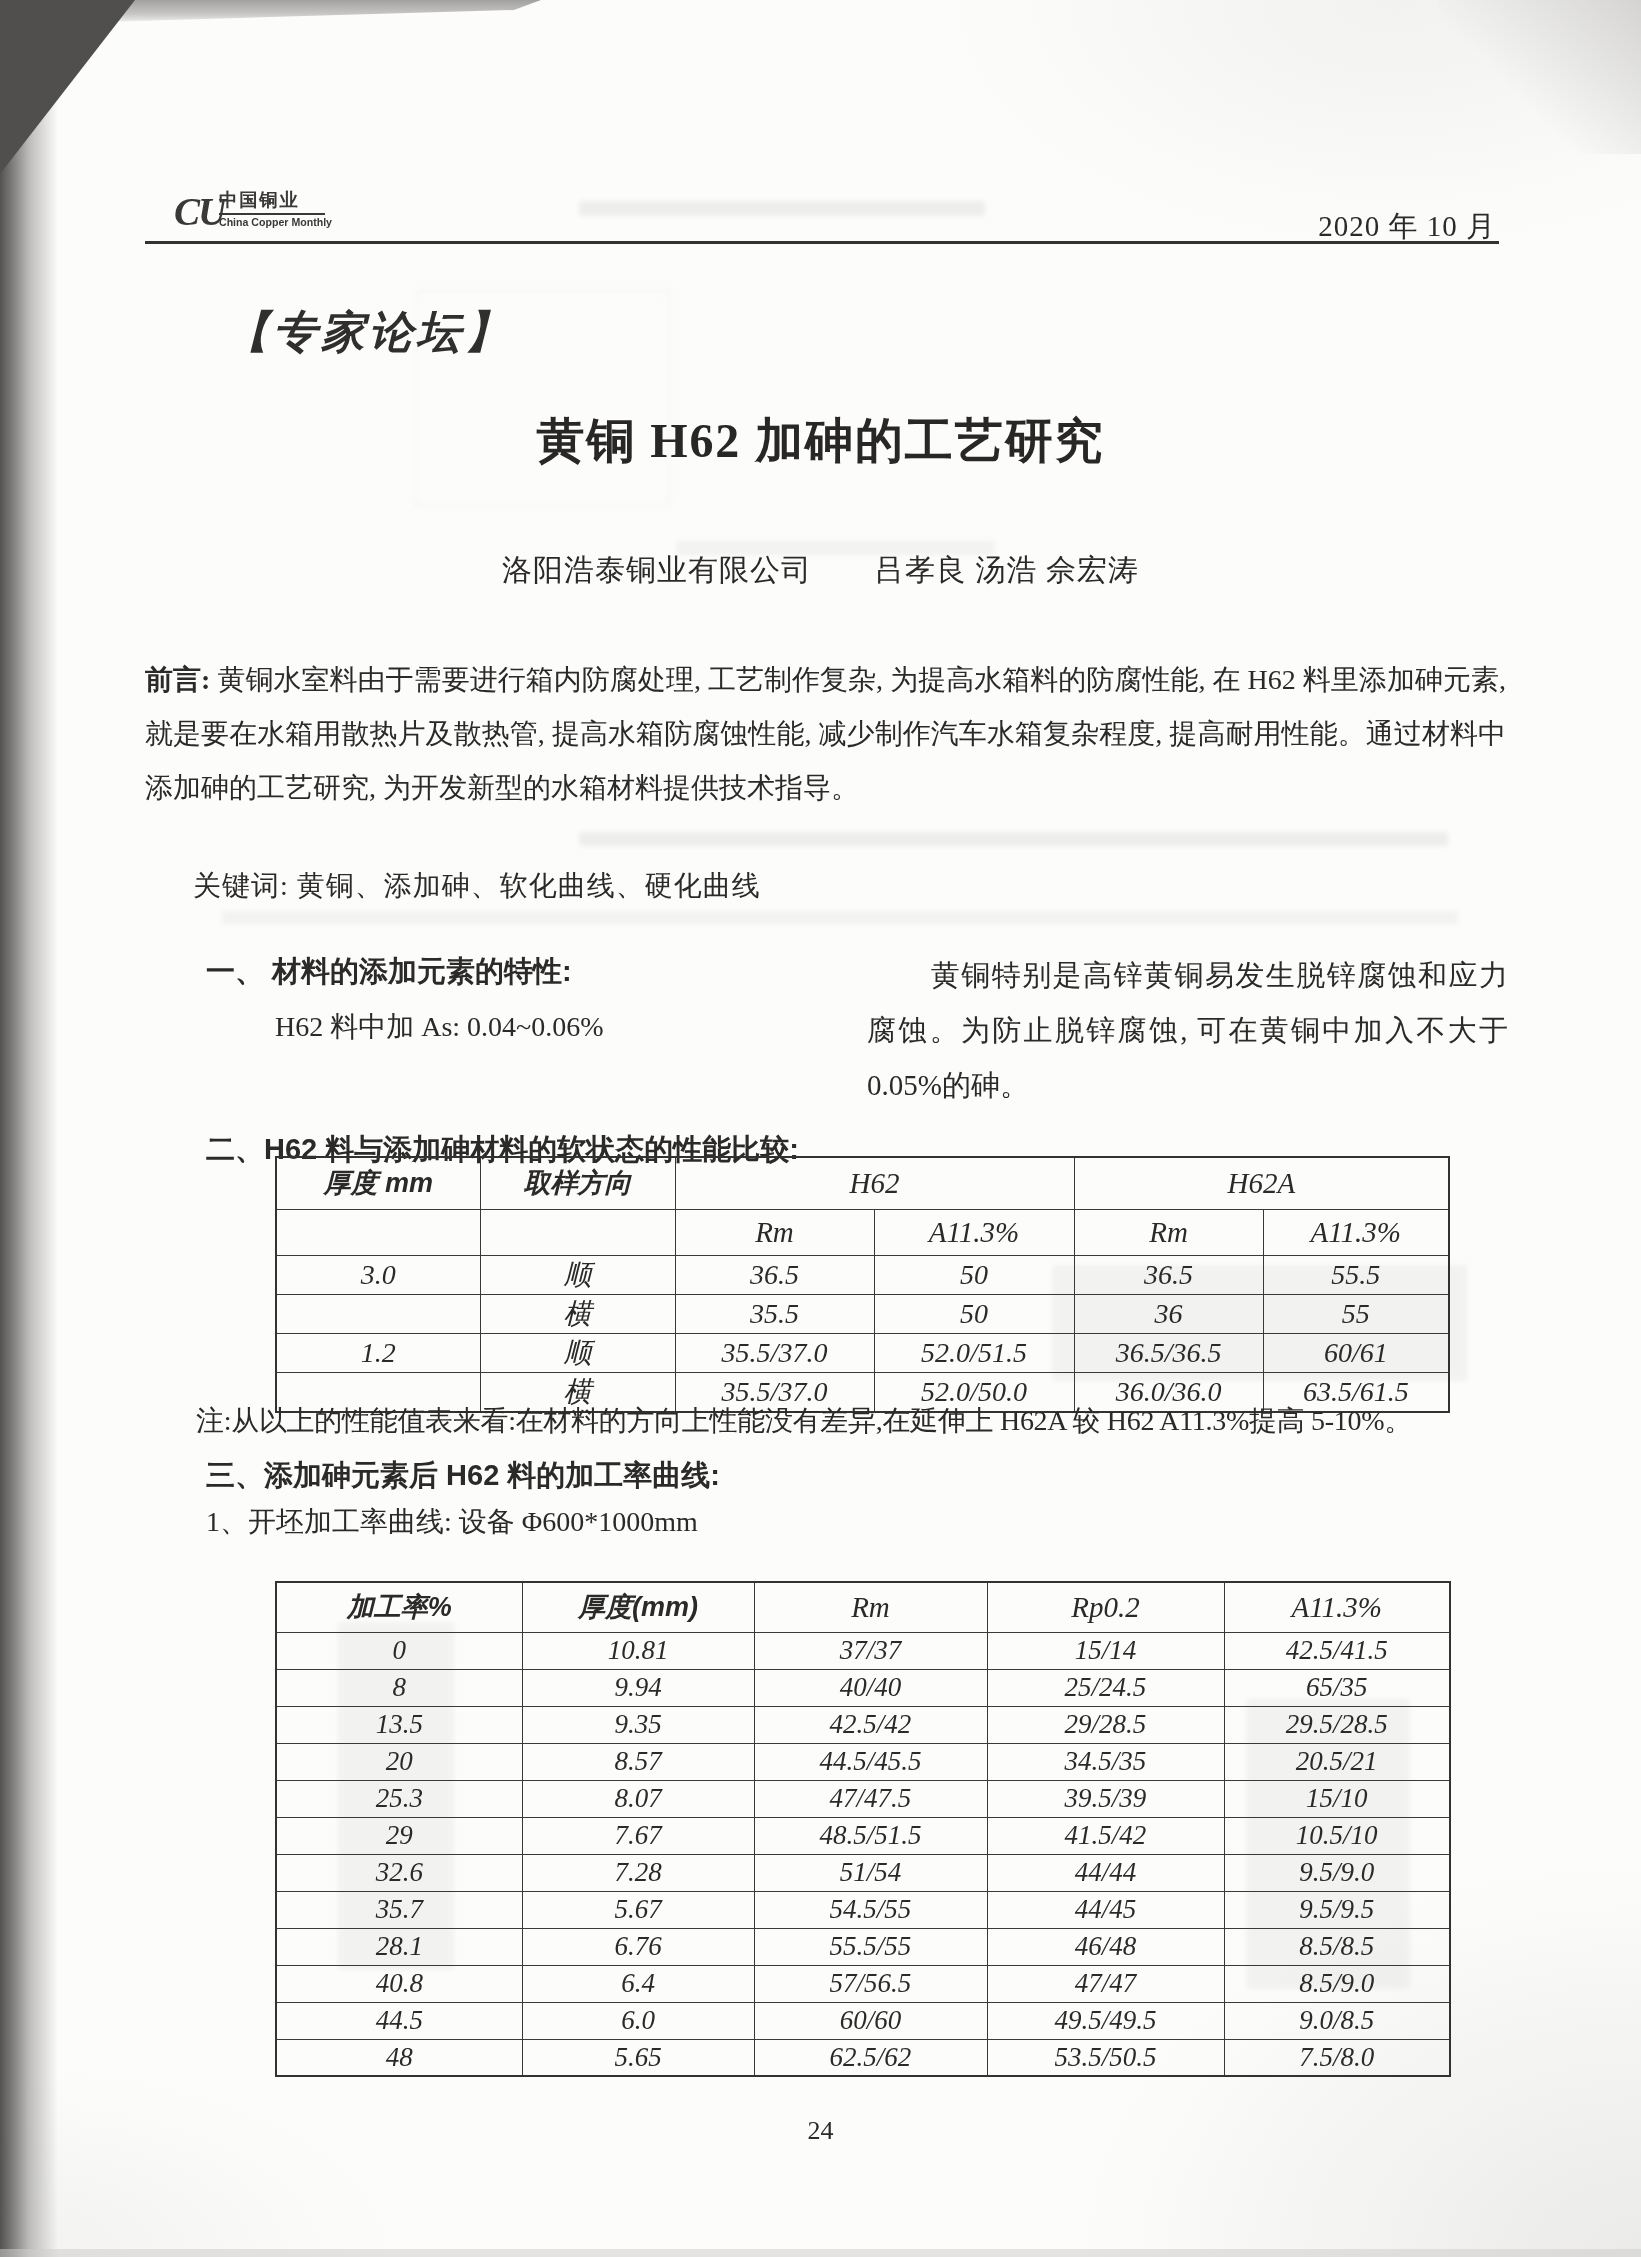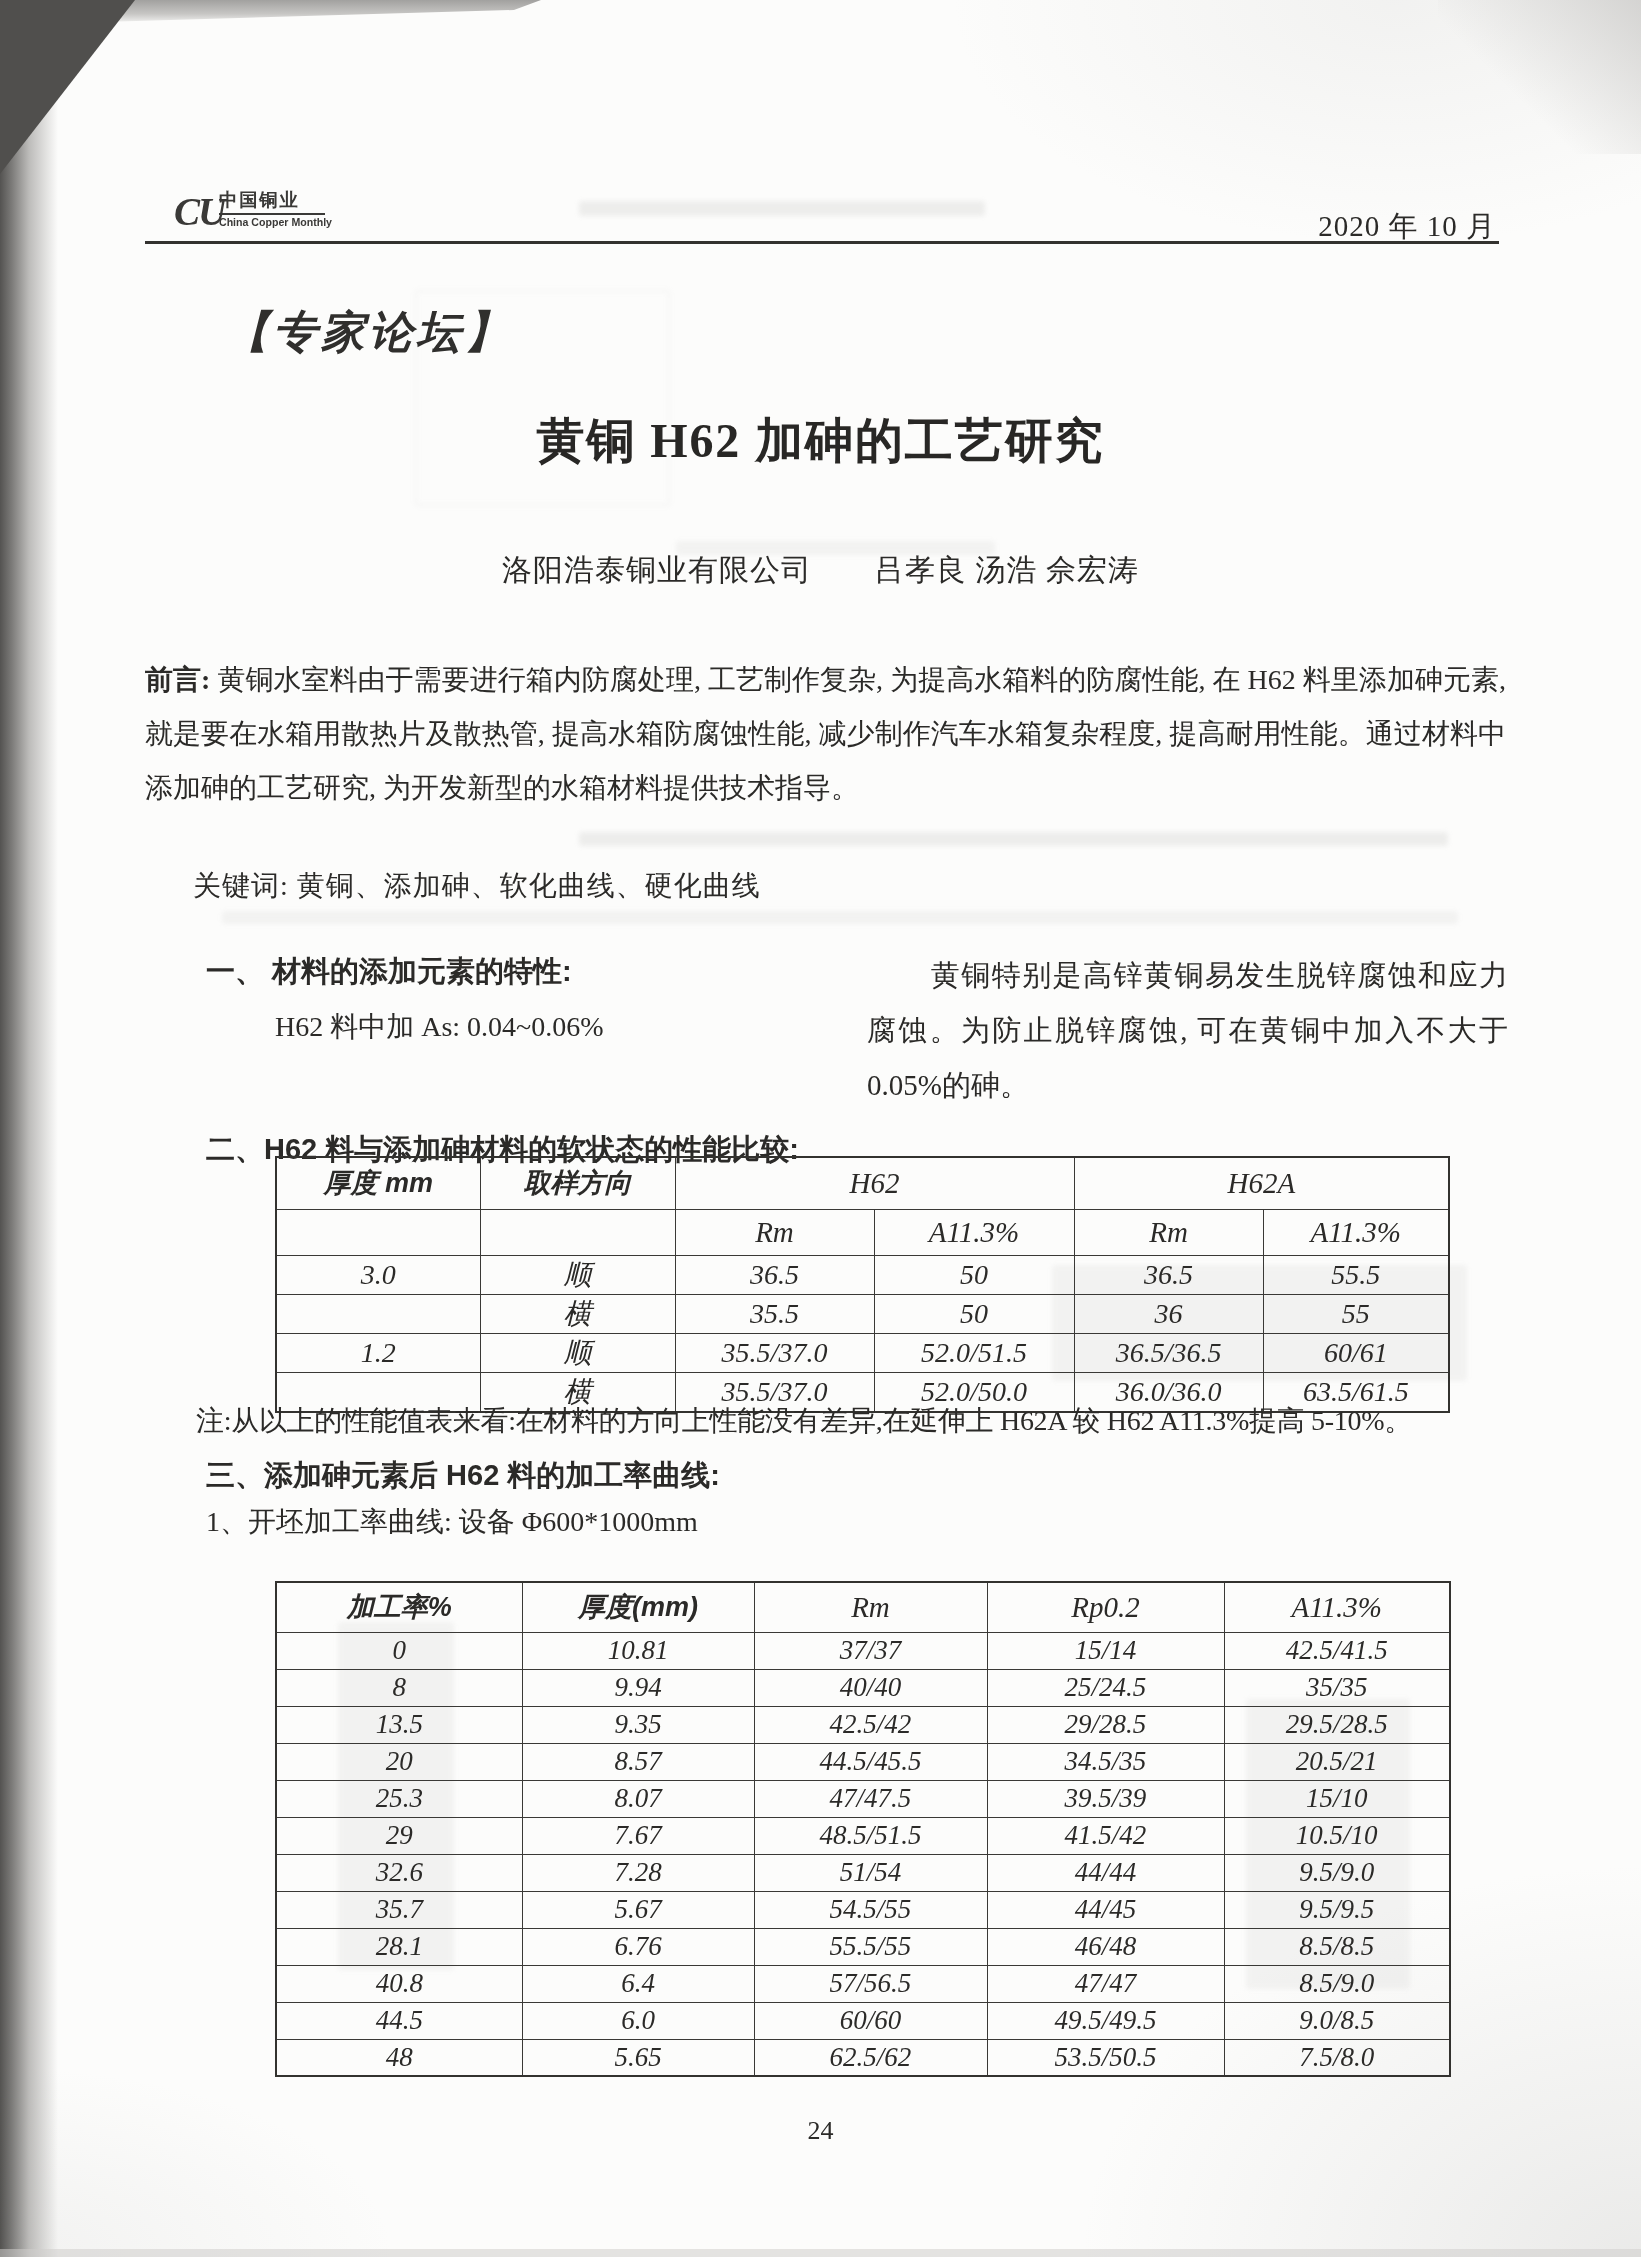--- a/index.html
+++ b/index.html
@@ -209,21 +209,21 @@
           <td>10.81</td>
           <td>37/37</td>
           <td>15/14</td>
           <td>42.5/41.5</td>
         </tr>
         <tr>
           <td>8</td>
           <td>9.94</td>
           <td>40/40</td>
           <td>25/24.5</td>
-          <td>35/35</td>
+          <td>65/35</td>
         </tr>
         <tr>
           <td>13.5</td>
           <td>9.35</td>
           <td>42.5/42</td>
           <td>29/28.5</td>
           <td>29.5/28.5</td>
         </tr>
         <tr>
           <td>20</td>

